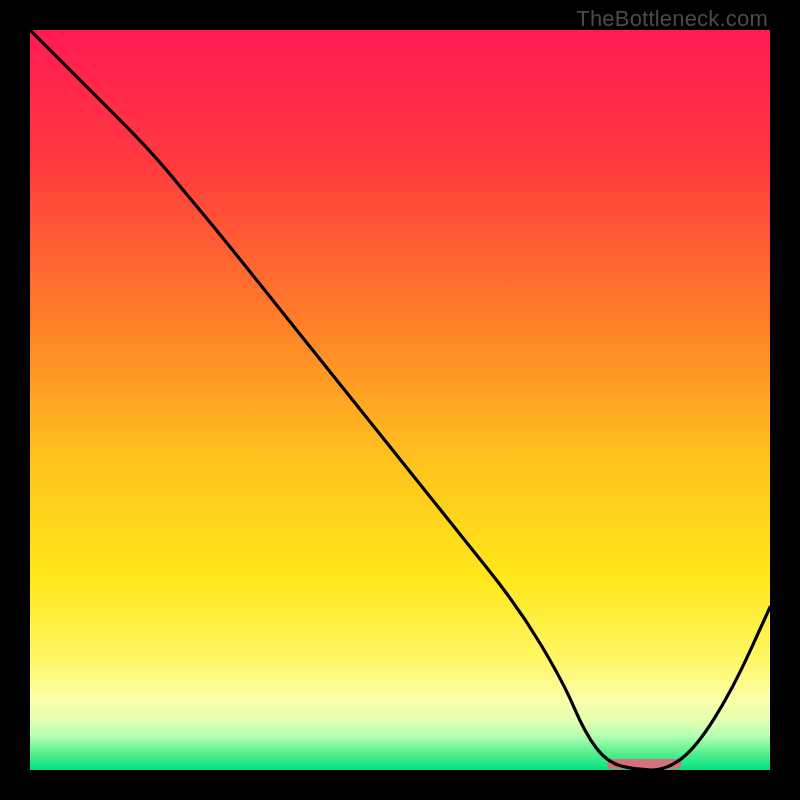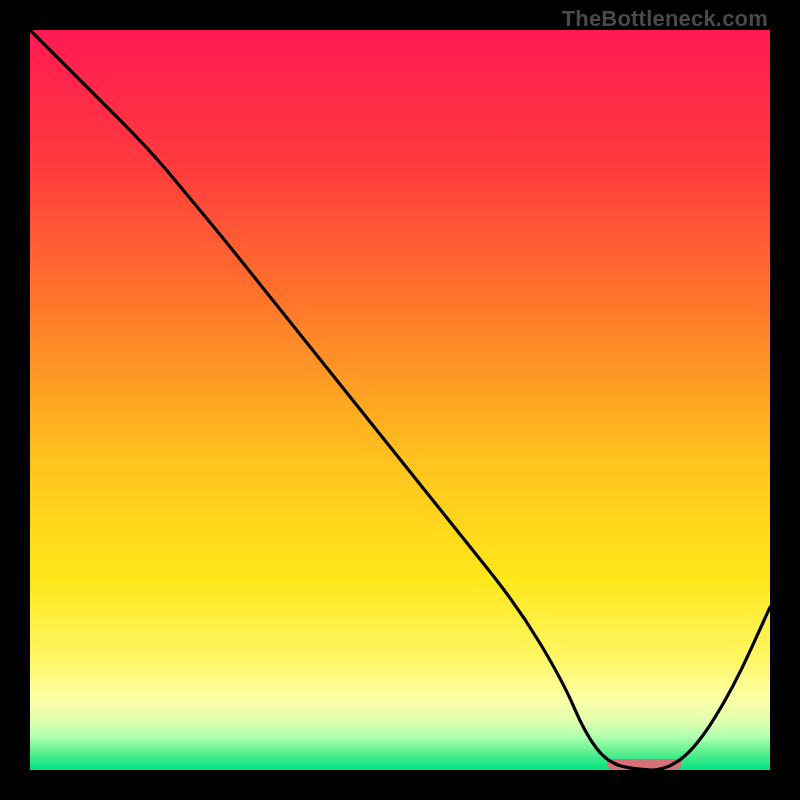--- a/index.html
+++ b/index.html
@@ -25,21 +25,21 @@
     top: 0;
     width: 740px;
     height: 740px;
   }
   .watermark {
     position: absolute;
     top: 6px;
     right: 32px;
     color: #4a4a4a;
     font-size: 22px;
-    font-weight: 700;
+    font-weight: 400;
     letter-spacing: 0.2px;
     user-select: none;
   }
 </style>
 </head>
 <body>
 
 <div class="watermark">TheBottleneck.com</div>
 
 <div class="frame">

